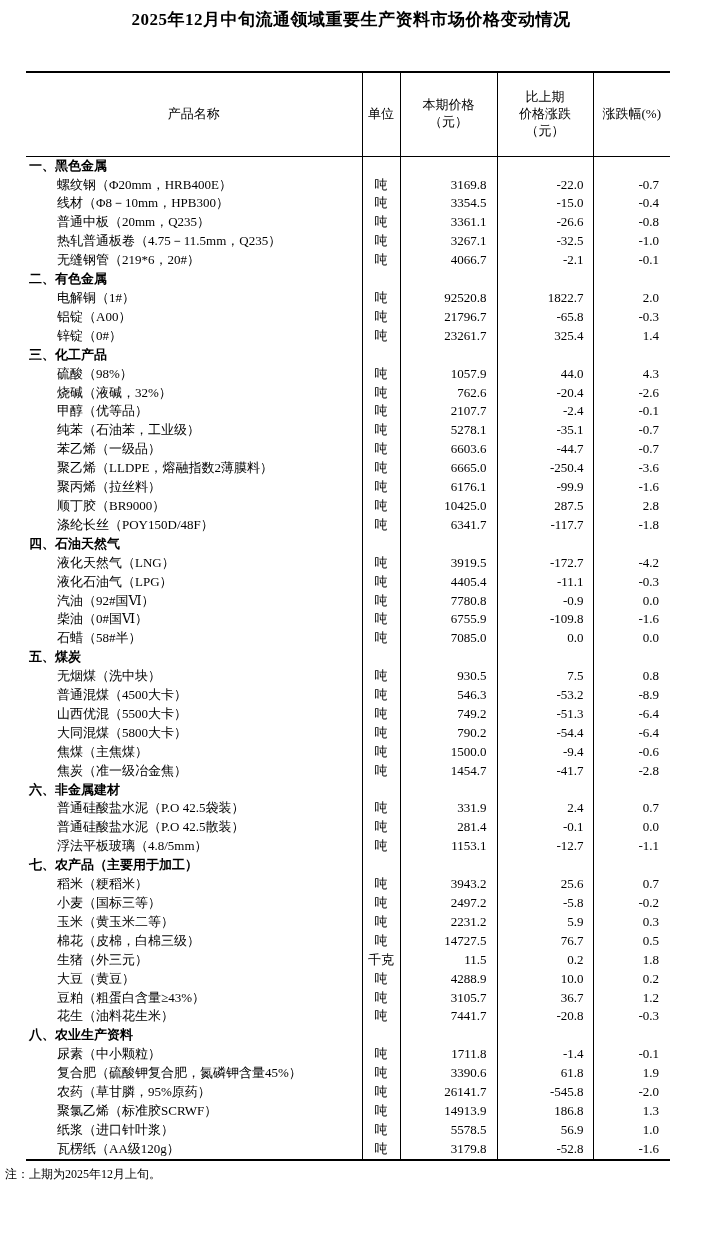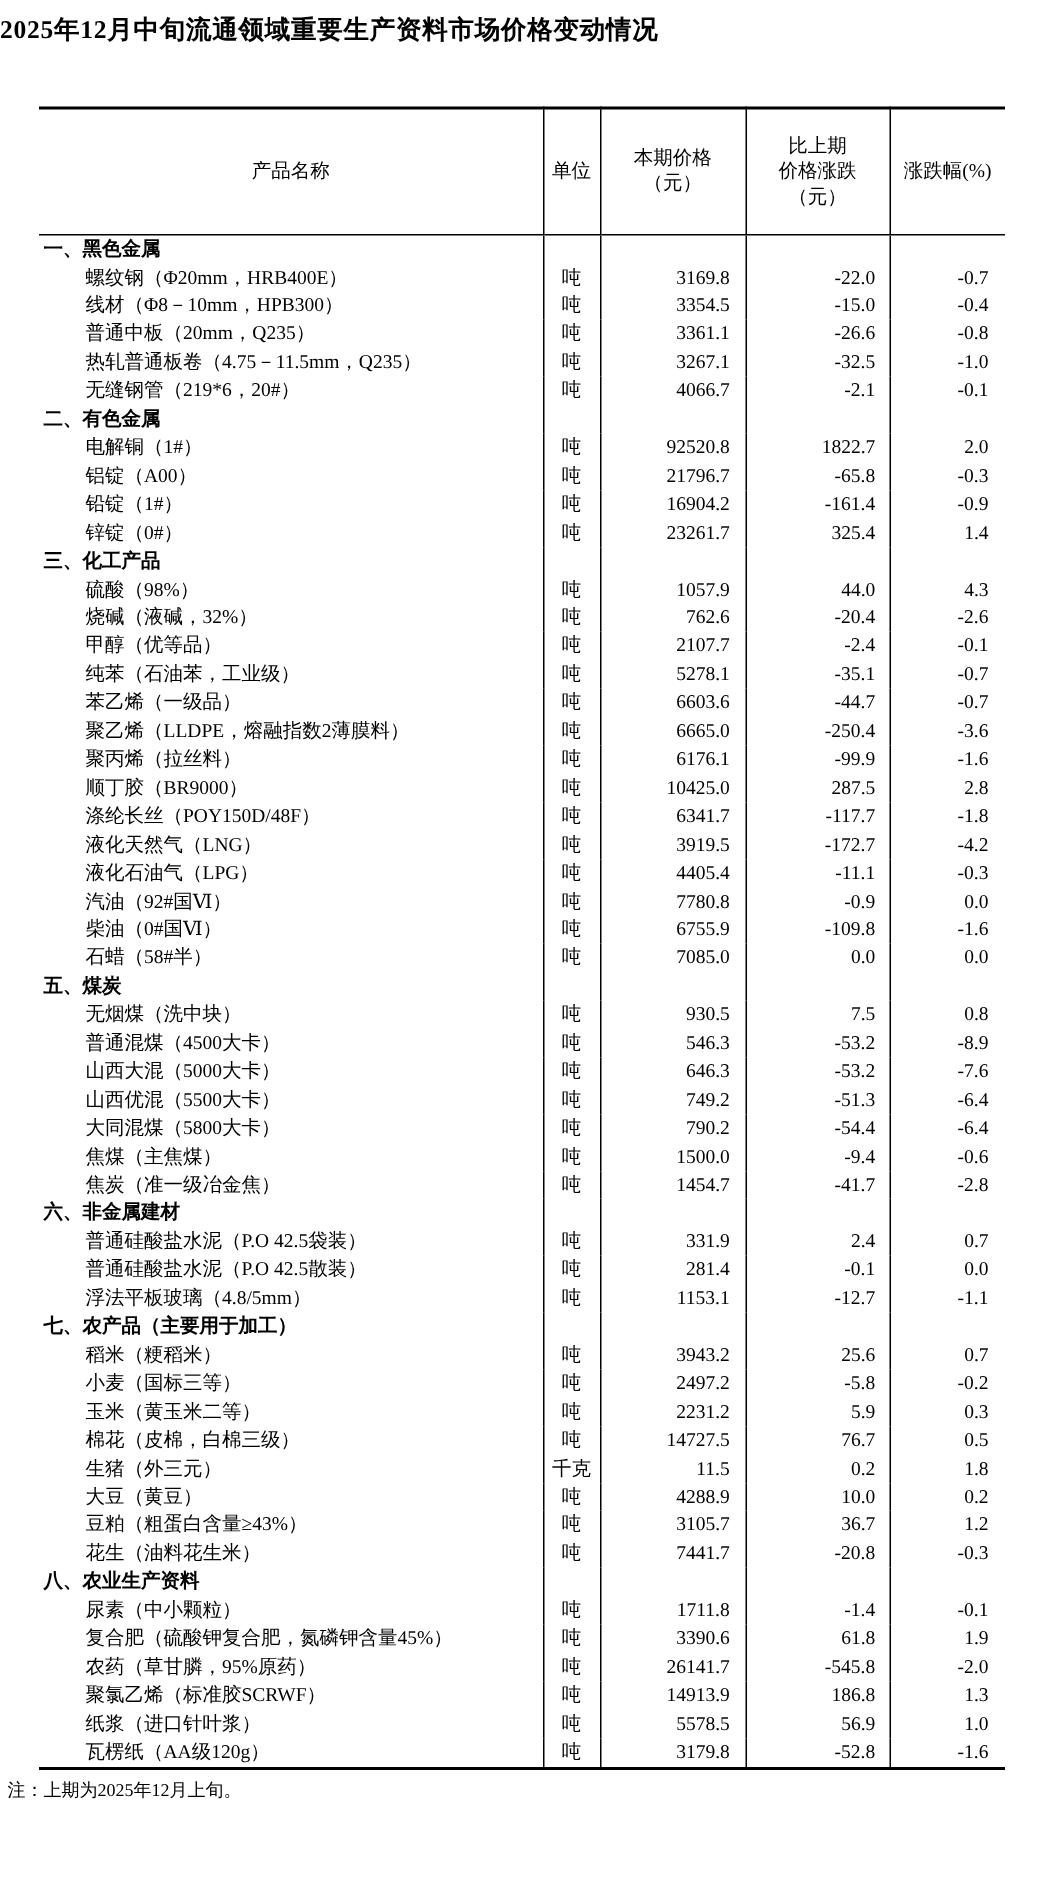--- a/index.html
+++ b/index.html
@@ -10,21 +10,21 @@
     font-family: "Liberation Serif", "DejaVu Serif", serif;
   }
   body {
     width: 702px;
     height: 1252px;
     overflow: hidden;
   }
   .title {
     font-size: 17px;
     font-weight: bold;
-    text-align: left;
+    text-align: center;
     margin: 8px 0 0 0;
     padding: 0;
     letter-spacing: 0.5px;
   }
   table.price-table {
     border-collapse: collapse;
     table-layout: fixed;
     width: 644px;
     margin: 40px 0 0 26px;
     border-top: 2.5px solid #000;
@@ -146,27 +146,20 @@
         <td class="c-pct">2.0</td>
       </tr>
       <tr>
         <td class="c-prod ind">铝锭（A00）</td>
         <td class="c-unit">吨</td>
         <td class="c-price">21796.7</td>
         <td class="c-change">-65.8</td>
         <td class="c-pct">-0.3</td>
       </tr>
       <tr>
-        <td class="c-prod ind">铅锭（1#）</td>
-        <td class="c-unit">吨</td>
-        <td class="c-price">16904.2</td>
-        <td class="c-change">-161.4</td>
-        <td class="c-pct">-0.9</td>
-      </tr>
-      <tr>
         <td class="c-prod ind">锌锭（0#）</td>
         <td class="c-unit">吨</td>
         <td class="c-price">23261.7</td>
         <td class="c-change">325.4</td>
         <td class="c-pct">1.4</td>
       </tr>
       <tr>
         <td class="c-prod sec">三、化工产品</td>
         <td class="c-unit"></td>
         <td class="c-price"></td>
@@ -230,20 +223,27 @@
         <td class="c-pct">2.8</td>
       </tr>
       <tr>
         <td class="c-prod ind">涤纶长丝（POY150D/48F）</td>
         <td class="c-unit">吨</td>
         <td class="c-price">6341.7</td>
         <td class="c-change">-117.7</td>
         <td class="c-pct">-1.8</td>
       </tr>
       <tr>
+        <td class="c-prod sec">四、石油天然气</td>
+        <td class="c-unit"></td>
+        <td class="c-price"></td>
+        <td class="c-change"></td>
+        <td class="c-pct"></td>
+      </tr>
+      <tr>
         <td class="c-prod ind">液化天然气（LNG）</td>
         <td class="c-unit">吨</td>
         <td class="c-price">3919.5</td>
         <td class="c-change">-172.7</td>
         <td class="c-pct">-4.2</td>
       </tr>
       <tr>
         <td class="c-prod ind">液化石油气（LPG）</td>
         <td class="c-unit">吨</td>
         <td class="c-price">4405.4</td>
@@ -284,27 +284,20 @@
         <td class="c-price">930.5</td>
         <td class="c-change">7.5</td>
         <td class="c-pct">0.8</td>
       </tr>
       <tr>
         <td class="c-prod ind">普通混煤（4500大卡）</td>
         <td class="c-unit">吨</td>
         <td class="c-price">546.3</td>
         <td class="c-change">-53.2</td>
         <td class="c-pct">-8.9</td>
-      </tr>
-      <tr>
-        <td class="c-prod ind">山西大混（5000大卡）</td>
-        <td class="c-unit">吨</td>
-        <td class="c-price">646.3</td>
-        <td class="c-change">-53.2</td>
-        <td class="c-pct">-7.6</td>
       </tr>
       <tr>
         <td class="c-prod ind">山西优混（5500大卡）</td>
         <td class="c-unit">吨</td>
         <td class="c-price">749.2</td>
         <td class="c-change">-51.3</td>
         <td class="c-pct">-6.4</td>
       </tr>
       <tr>
         <td class="c-prod ind">大同混煤（5800大卡）</td>

